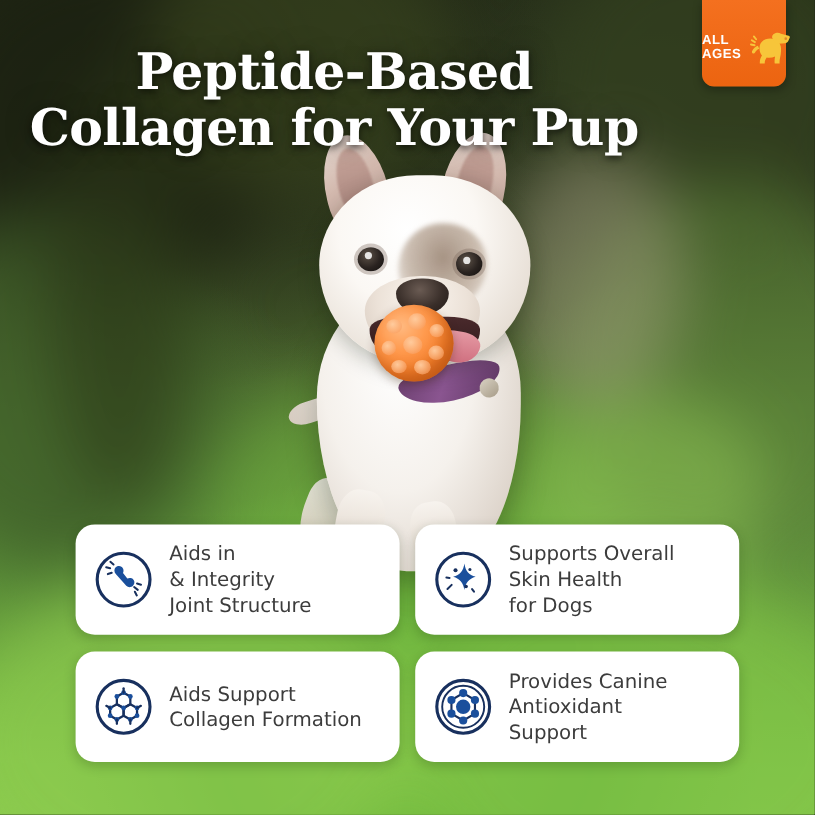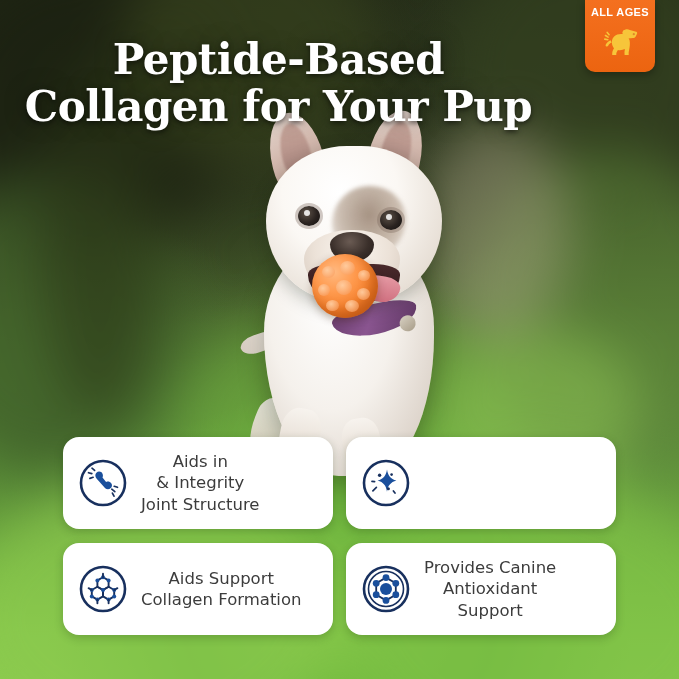--- a/index.html
+++ b/index.html
@@ -216,21 +216,21 @@
   .badge {
     position: absolute;
     left: 585px;
     top: 0;
     width: 70px;
     height: 72px;
     background: linear-gradient(180deg, #f4701f 0%, #ec6410 100%);
     border-radius: 0 0 10px 10px;
     box-shadow: 0 3px 8px rgba(0,0,0,.3);
     display: flex;
-    flex-direction: column;
+    flex-direction: row;
     align-items: center;
     padding-top: 7px;
     box-sizing: border-box;
   }
   .badge-text {
     color: #ffffff;
     font-size: 11px;
     font-weight: bold;
     letter-spacing: .4px;
     line-height: 1;
@@ -263,21 +263,21 @@
     width: 52px;
     height: 52px;
     margin-right: 12px;
   }
   .card-text {
     font-size: 16.5px;
     line-height: 1.28;
     color: #3c3c3c;
     font-family: "DejaVu Sans", sans-serif;
   }
-  .card-text span { display: block; white-space: nowrap; text-align: center; }
+  .card-text span { display: block; white-space: nowrap; }
 </style>
 </head>
 <body>
 
 <div id="infographic">
 
   <div class="bg-layer bg-base"></div>
   <div class="bg-layer bg-blobs">
     <div class="blob b1"></div>
       <div class="blob b2"></div>
@@ -394,20 +394,25 @@
           <circle cx="19.6" cy="18.2" r="1.7" fill="#18305e"></circle>
           <circle cx="31.6" cy="17.6" r="1.3" fill="#18305e"></circle>
           <circle cx="28.4" cy="31.8" r="1.5" fill="#18305e"></circle>
           <g stroke="#18305e" stroke-width="1.7" stroke-linecap="round">
             <path d="M16.4 30.4l-3.5 3.4"></path>
             <path d="M14.6 24.6l-2.6-.3"></path>
             <path d="M33.4 33.9l1.6 2.1"></path>
           </g>
         </svg>
       </div>
+      <div class="card-text">
+        <span>Supports Overall</span>
+        <span>Skin Health</span>
+        <span>for Dogs</span>
+      </div>
     </div>
 
     <div class="card">
       <div class="card-icon">
         <svg width="52" height="52" viewBox="0 0 52 52" aria-hidden="true">
           <circle cx="26" cy="26" r="22" fill="none" stroke="#18305e" stroke-width="2.6"></circle>
           <g fill="none" stroke="#18305e" stroke-width="1.9" stroke-linejoin="round">
             <polygon points="26,14.2 31.6,17.4 31.6,23.8 26,27 20.4,23.8 20.4,17.4"></polygon>
             <polygon points="20.4,23.8 26,27 26,33.4 20.4,36.6 14.8,33.4 14.8,27"></polygon>
             <polygon points="31.6,23.8 37.2,27 37.2,33.4 31.6,36.6 26,33.4 26,27"></polygon>

